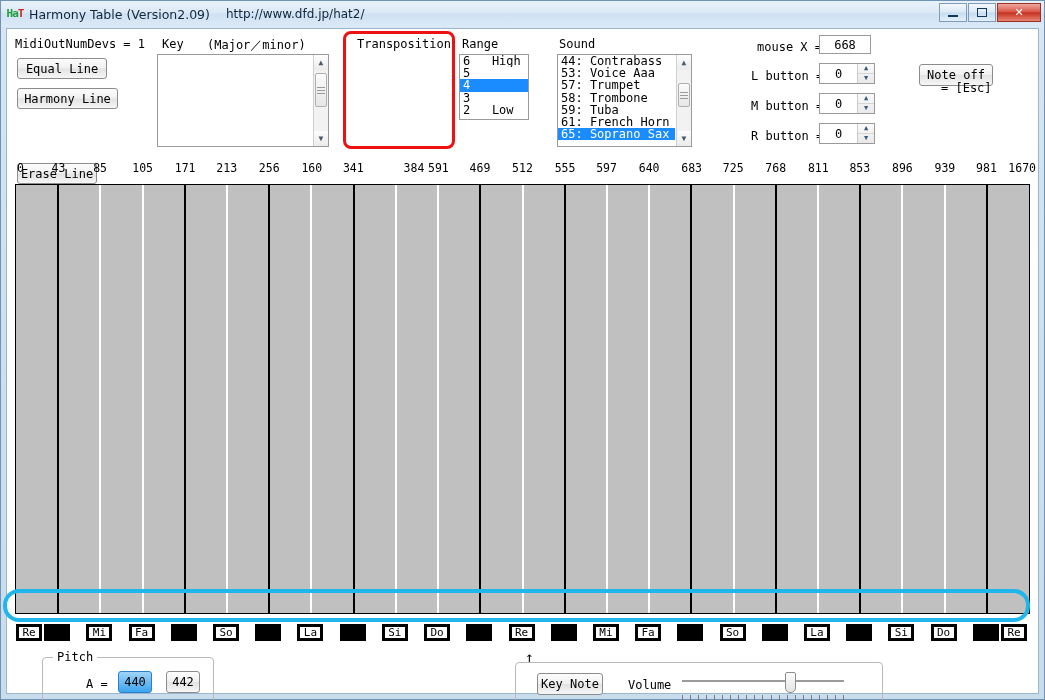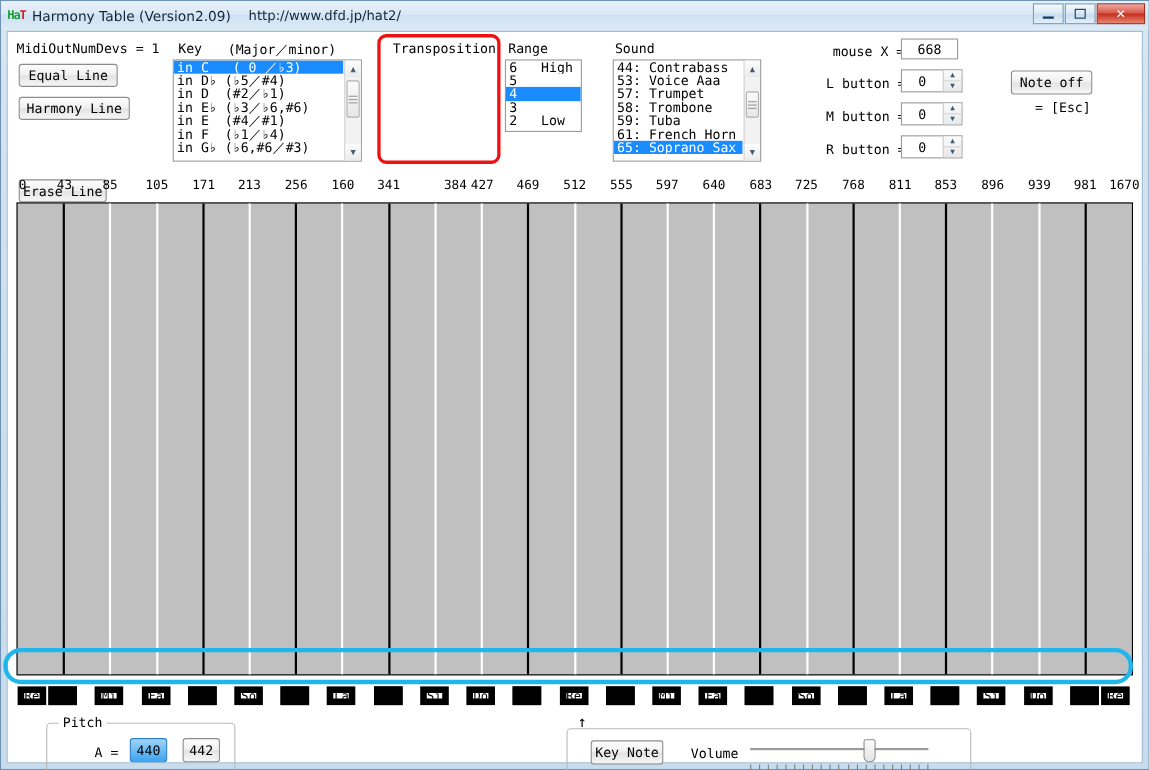--- a/index.html
+++ b/index.html
@@ -162,21 +162,21 @@
   #noterow {
     position: absolute; left: 8px; top: 592px; width: 1015px; height: 24px;
     background: #ffffff;
   }
   .note {
     position: absolute; top: 3px; height: 17px;
     transform: translateX(-50%);
     display: flex; align-items: center; justify-content: center;
   }
   .note.white-key {
-    width: 26px; border: 6px solid #000000; background: #ffffff;
+    width: 26px; border: 3px solid #000000; background: #ffffff;
     font-family: "DejaVu Sans Mono", monospace; font-size: 11px; color: #000;
   }
   .note.black-key { width: 26px; background: #000000; border: 1px solid #000; }
 
   
   .groupbox {
     position: absolute; border: 1px solid #b9b9b9; border-radius: 4px;
     background: transparent;
   }
   .groupbox > .gb-title {
@@ -231,29 +231,20 @@
 
     <div class="lbl" style="position:absolute;left:8px;top:8px;">MidiOutNumDevs = 1</div>
 
     <div class="w95btn" style="position:absolute;left:10px;top:29px;width:90px;height:21px;">Equal Line</div>
     <div class="w95btn" style="position:absolute;left:10px;top:59px;width:101px;height:21px;">Harmony Line</div>
     <div class="w95btn" style="position:absolute;left:10px;top:89px;width:80px;height:21px;margin-top:45px;">Erase Line</div>
 
     <div class="lbl" style="position:absolute;left:155px;top:8px;">Key</div>
     <div class="lbl" style="position:absolute;left:200px;top:8px;">(Major／minor)</div>
     <div class="listbox" style="left:150px;top:25px;width:172px;height:93px;position:absolute;">
-      <div class="lb-items" id="key-items" style="right:16px;">
-          <div class="lb-item sel">in C   ( 0 ／♭3)</div>
-          <div class="lb-item">in D♭ (♭5／#4)</div>
-          <div class="lb-item">in D  (#2／♭1)</div>
-          <div class="lb-item">in E♭ (♭3／♭6,#6)</div>
-          <div class="lb-item">in E  (#4／#1)</div>
-          <div class="lb-item">in F  (♭1／♭4)</div>
-          <div class="lb-item">in G♭ (♭6,#6／#3)</div>
-        </div>
       <div class="vscroll">
         <div class="sb-arrow">▲</div>
         <div class="sb-thumb" style="top:18px;">
             <i></i>
           </div>
         <div class="sb-arrow">▼</div>
       </div>
     </div>
 
     <div class="lbl" style="position:absolute;left:350px;top:8px;">Transposition</div>
@@ -313,34 +304,34 @@
     <div class="lbl" style="position:absolute;left:744px;top:100px;">R button =</div>
     <div class="spin" style="position:absolute;left:812px;top:94px;">
       <div class="val">0</div>
       <div class="arrows">
           <span>▲</span>
           <span>▼</span>
         </div>
     </div>
 
     <div class="w95btn" style="position:absolute;left:912px;top:35px;width:74px;height:22px;">Note off</div>
-    <div class="lbl" style="position:absolute;left:934px;top:62px;">= [Esc]</div>
+    <div class="lbl" style="position:absolute;left:934px;top:52px;">= [Esc]</div>
 
     <div id="ruler">
         <div class="tick" style="left: 10px; transform: none;">0</div>
         <div class="tick" style="left: 51.5381px;">43</div>
         <div class="tick" style="left: 93.0869px;">85</div>
         <div class="tick" style="left: 135.625px;">105</div>
         <div class="tick" style="left: 178.163px;">171</div>
         <div class="tick" style="left: 219.712px;">213</div>
         <div class="tick" style="left: 262.25px;">256</div>
         <div class="tick" style="left: 304.788px;">160</div>
         <div class="tick" style="left: 346.337px;">341</div>
         <div class="tick" style="left: 407px;">384</div>
-        <div class="tick" style="left: 431.413px;">427</div>
+        <div class="tick" style="left: 431.413px;">591</div>
         <div class="tick" style="left: 472.962px;">469</div>
         <div class="tick" style="left: 515.5px;">512</div>
         <div class="tick" style="left: 558.038px;">555</div>
         <div class="tick" style="left: 599.587px;">597</div>
         <div class="tick" style="left: 642.125px;">640</div>
         <div class="tick" style="left: 684.663px;">683</div>
         <div class="tick" style="left: 726.212px;">725</div>
         <div class="tick" style="left: 768.75px;">768</div>
         <div class="tick" style="left: 811.288px;">811</div>
         <div class="tick" style="left: 852.837px;">853</div>

